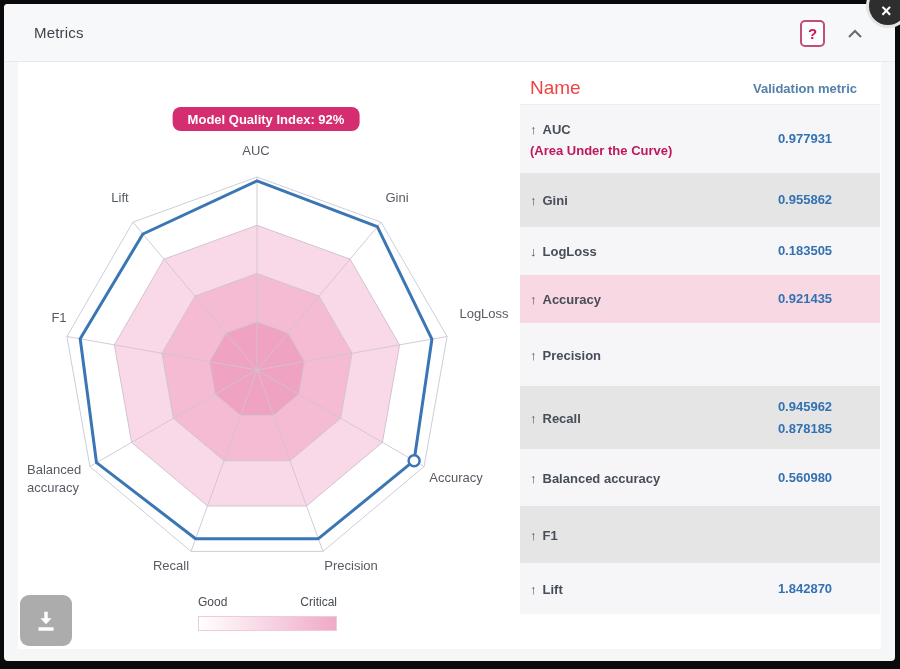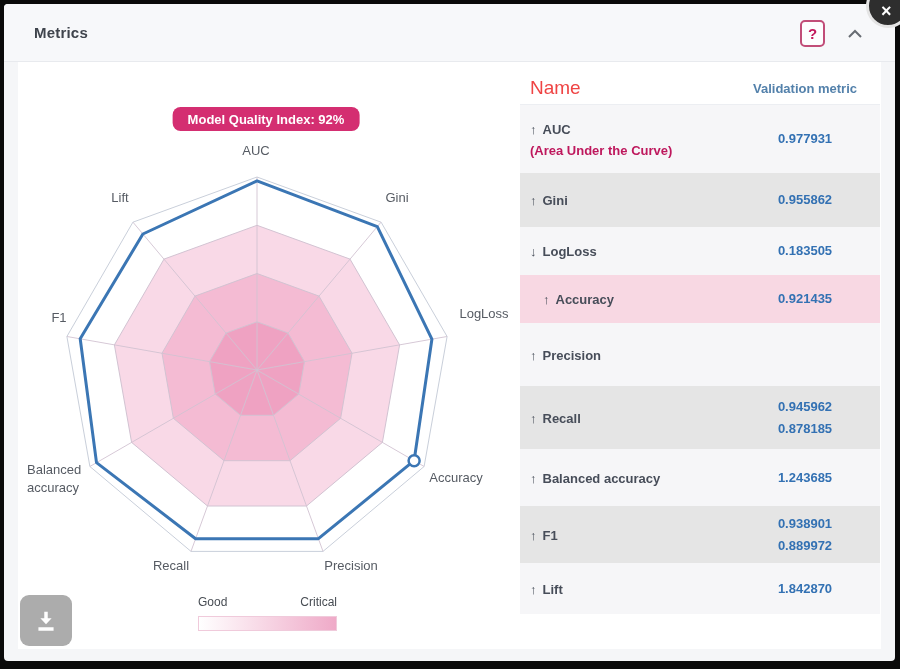--- a/index.html
+++ b/index.html
@@ -20,21 +20,21 @@
   }
   
   .hdr {
     position: absolute; left: 0; top: 0; right: 0; height: 58px;
     background: #f7f8fa;
     border-bottom: 1px solid #e8eaee;
     display: flex; align-items: center;
   }
   .hdr-title {
     margin-left: 30px;
-    font-size: 15px; font-weight: 700; color: #3f444c; letter-spacing: .2px;
+    font-size: 15px; font-weight: 400; color: #3f444c; letter-spacing: .2px;
   }
   .help-btn {
     position: absolute; right: 70px; top: 16px;
     width: 25px; height: 27px;
     background: #fdfdfe;
     border: 2px solid #c14d78; border-radius: 5px;
     color: #c2185b; font-size: 15px; font-weight: 700;
     display: flex; align-items: center; justify-content: center;
     cursor: pointer;
   }
@@ -87,21 +87,21 @@
     height: 43px; display: flex; align-items: center; padding-top: 10px;
     border-bottom: 1px solid #eceef2;
   }
   .tname { flex: 1; padding-left: 10px; }
   .tvals { width: 150px; text-align: center; }
   .th-name { font-size: 19px; font-weight: 400; color: #ef4444; }
   .th-val  { font-size: 13px; font-weight: 600; color: #5381ab; }
   .trow { display: flex; align-items: center; }
   .trow.stripe { background: #f6f6f8; }
   .trow.white  { background: #e5e5e5; }
-  .trow.highlight { background: #f8d8e3; padding-left: 13px; }
+  .trow.highlight { background: #f8d8e3; }
   .h68 { height: 68px; } .h54 { height: 54px; } .h48 { height: 48px; }
   .h63 { height: 63px; } .h57 { height: 57px; } .h51 { height: 51px; }
   .arrow { font-size: 13px; font-weight: 700; color: #474d59; margin-right: 6px; }
   .nm { font-size: 13px; font-weight: 600; color: #474d59; }
   .sub { font-size: 13px; font-weight: 600; color: #be185d; margin-top: 5px; }
   .val { font-size: 13px; font-weight: 700; color: #3371b3; line-height: 22px; }
   
   .close-fab {
     position: absolute; left: 866px; top: -16px;
     width: 44px; height: 44px; border-radius: 50%;
@@ -224,30 +224,26 @@
         <div class="tname"><span class="arrow">↑</span><span class="nm">Recall</span></div>
         <div class="tvals">
           <div class="val">0.945962</div>
           <div class="val">0.878185</div>
         </div>
       </div>
 
       <div class="trow stripe h57">
         <div class="tname"><span class="arrow">↑</span><span class="nm">Balanced accuracy</span></div>
         <div class="tvals">
-            <div class="val">1.243685</div>
+            <div class="val">0.560980</div>
           </div>
       </div>
 
       <div class="trow white h57">
         <div class="tname"><span class="arrow">↑</span><span class="nm">F1</span></div>
-        <div class="tvals">
-          <div class="val">0.938901</div>
-          <div class="val">0.889972</div>
-        </div>
       </div>
 
       <div class="trow stripe h51">
         <div class="tname"><span class="arrow">↑</span><span class="nm">Lift</span></div>
         <div class="tvals">
             <div class="val">1.842870</div>
           </div>
       </div>
     </div>
 

